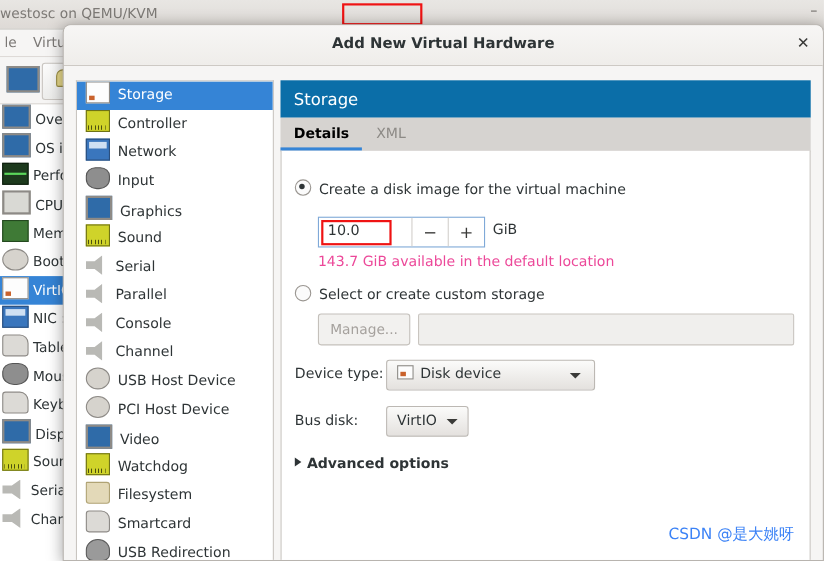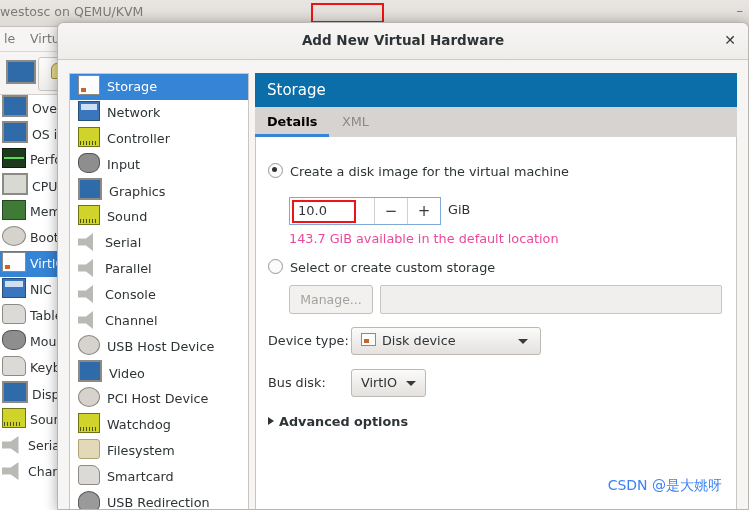--- a/index.html
+++ b/index.html
@@ -152,32 +152,32 @@
 
 <div id="dialog">
   <div id="dlg-header">
     <div id="dlg-title">Add New Virtual Hardware</div>
     <div id="dlg-close">✕</div>
   </div>
   <div id="dlg-body">
 
     <div id="hw-sidebar">
         <div class="hw-item active"><span class="ic i-disk"></span><span>Storage</span></div>
+        <div class="hw-item"><span class="ic i-card"></span><span>Controller</span></div>
         <div class="hw-item"><span class="ic i-net"></span><span>Network</span></div>
-        <div class="hw-item"><span class="ic i-card"></span><span>Controller</span></div>
         <div class="hw-item"><span class="ic i-mouse"></span><span>Input</span></div>
         <div class="hw-item"><span class="ic i-mon"></span><span>Graphics</span></div>
         <div class="hw-item"><span class="ic i-card"></span><span>Sound</span></div>
         <div class="hw-item"><span class="ic i-spk"></span><span>Serial</span></div>
         <div class="hw-item"><span class="ic i-spk"></span><span>Parallel</span></div>
         <div class="hw-item"><span class="ic i-spk"></span><span>Console</span></div>
         <div class="hw-item"><span class="ic i-spk"></span><span>Channel</span></div>
         <div class="hw-item"><span class="ic i-gear"></span><span>USB Host Device</span></div>
+        <div class="hw-item"><span class="ic i-gear"></span><span>PCI Host Device</span></div>
         <div class="hw-item"><span class="ic i-mon"></span><span>Video</span></div>
-        <div class="hw-item"><span class="ic i-gear"></span><span>PCI Host Device</span></div>
         <div class="hw-item"><span class="ic i-card"></span><span>Watchdog</span></div>
         <div class="hw-item"><span class="ic i-folder"></span><span>Filesystem</span></div>
         <div class="hw-item"><span class="ic i-smart"></span><span>Smartcard</span></div>
         <div class="hw-item"><span class="ic i-usb"></span><span>USB Redirection</span></div>
       </div>
 
     <div id="pane">
       <div id="pane-banner">Storage</div>
       <div id="tabbar">
         <div class="tab active" style="left:0">Details</div>

